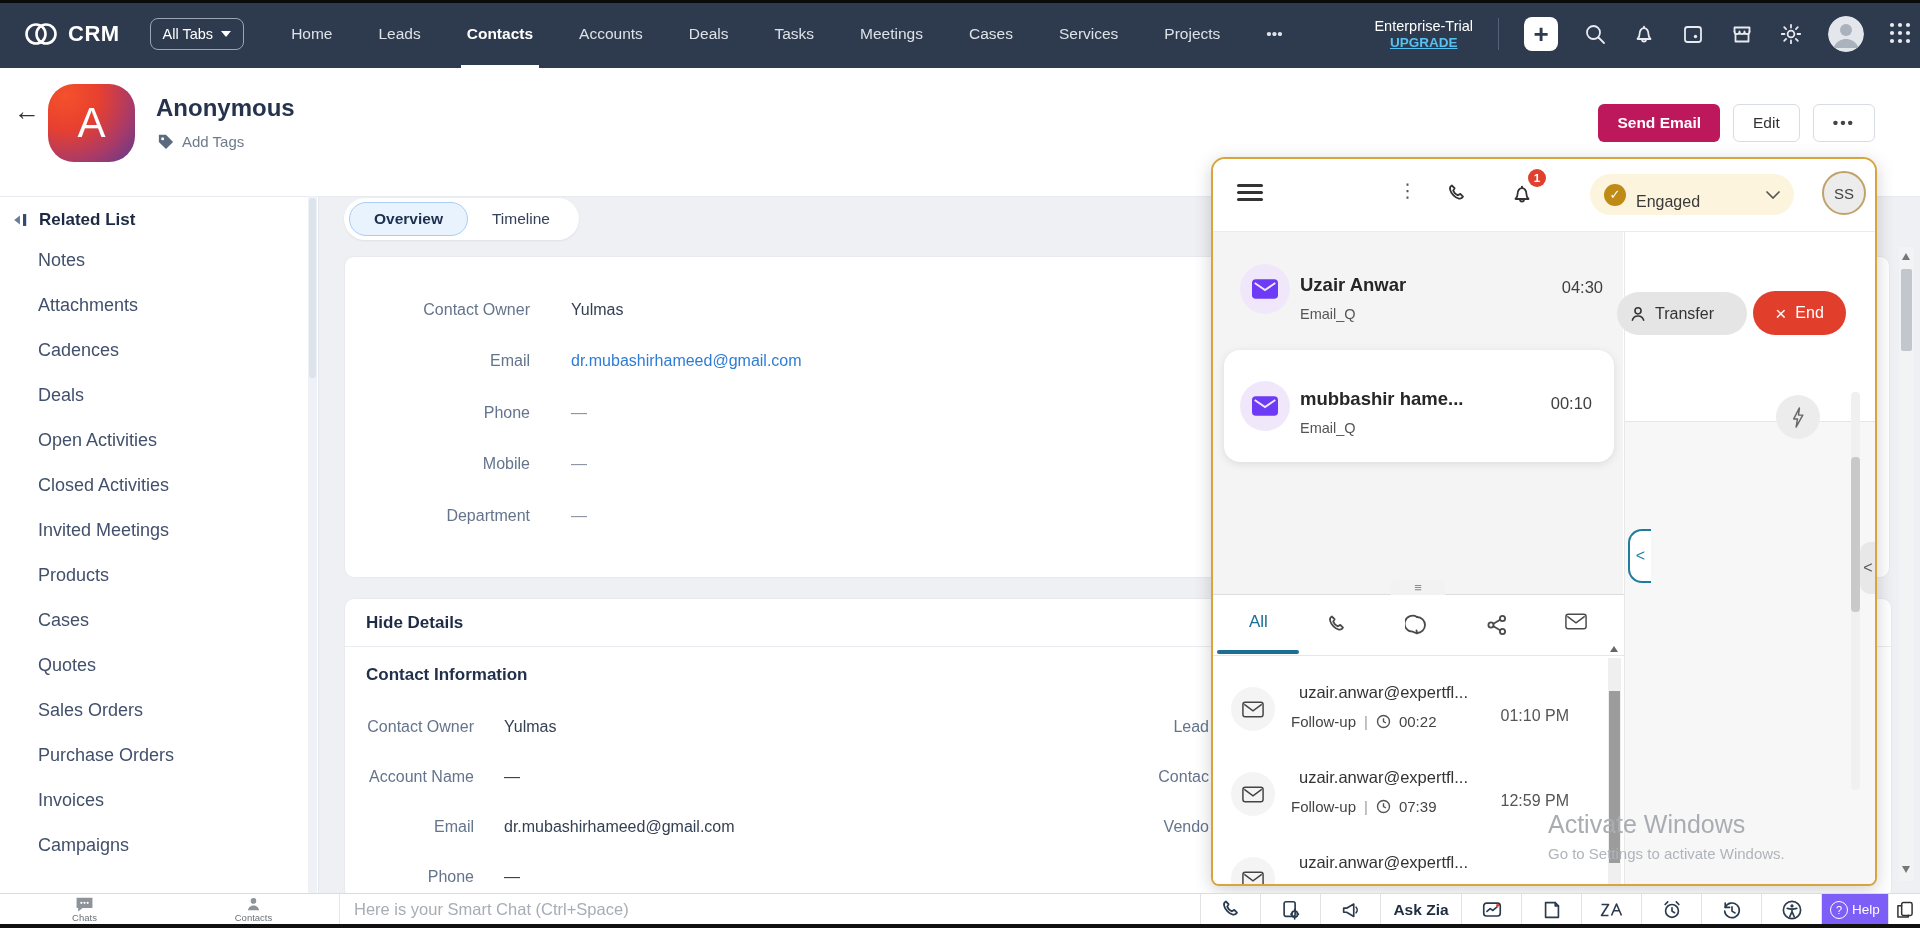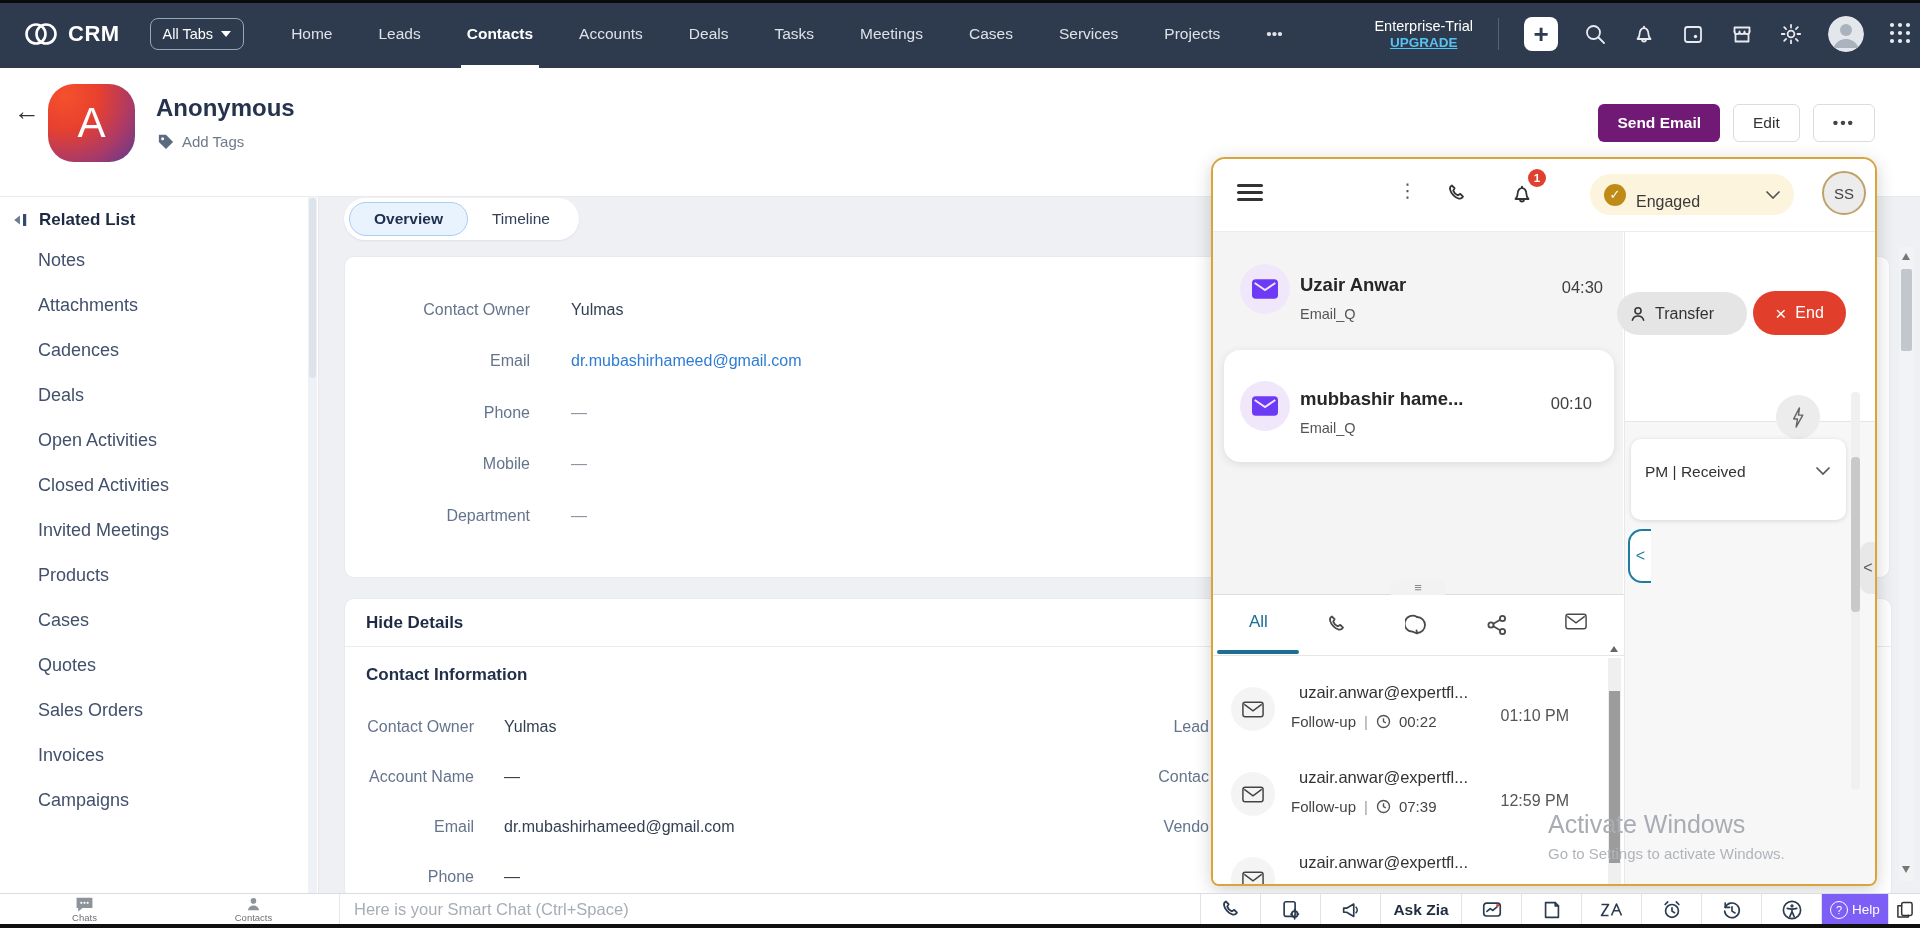--- a/index.html
+++ b/index.html
@@ -34,21 +34,21 @@
   #rec-header{left:0;top:68px;width:1920px;height:128px;background:#fff;border-bottom:1px solid #e7eaef;z-index:5;}
   .back-arrow{left:14px;top:100px;font-size:26px;color:#333;cursor:pointer;line-height:1;position:absolute;top:32px;}
   #rec-header .back-arrow{left:14px;top:30px;}
   .rec-avatar{left:48px;top:16px;width:87px;height:78px;border-radius:26px;
       background:radial-gradient(circle at 20% 15%,#f4512c 0%,#e8402f 35%,#a93a68 70%,#5c3b8f 100%);
       color:#fff;font-size:42px;display:flex;align-items:center;justify-content:center;}
   .rec-title{left:156px;top:26px;font-size:24px;font-weight:bold;color:#26334d;}
   .rec-tags{left:156px;top:64px;display:flex;align-items:center;gap:7px;color:#6f7b8a;font-size:15px;cursor:pointer;}
   .hdr-actions{right:45px;top:36px;display:flex;gap:13px;}
   .btn{border-radius:6px;font-size:15.5px;padding:9px 19px;cursor:pointer;display:flex;align-items:center;}
-  .btn-primary{background:#701a75;color:#fff;font-weight:bold;}
+  .btn-primary{background:#be185d;color:#fff;font-weight:bold;}
   .btn-plain{background:#fff;color:#333;border:1px solid #d8dde3;}
   .btn-dots{letter-spacing:2px;font-weight:bold;color:#444;}
 
   
   #sidebar{left:0;top:196px;width:318px;height:697px;background:#fff;border-right:1px solid #e5e8ee;overflow:hidden;z-index:4;}
   .rl-head{display:flex;align-items:center;gap:10px;padding:14px 0 8px 12px;}
   .rl-title{font-size:17px;font-weight:bold;color:#1c2a44;}
   .rl-item{height:45px;line-height:45px;padding-left:38px;font-size:18px;color:#42506b;cursor:pointer;white-space:nowrap;}
   #sidebar-scroll{left:308px;top:196px;width:9px;height:697px;background:#eef1f5;z-index:5;}
   #sidebar-scroll .thumb{position:absolute;left:1px;top:2px;width:7px;height:180px;background:#dde3ea;border-radius:4px;}
@@ -282,20 +282,21 @@
   <div class="rl-item">Attachments</div>
   <div class="rl-item">Cadences</div>
   <div class="rl-item">Deals</div>
   <div class="rl-item">Open Activities</div>
   <div class="rl-item">Closed Activities</div>
   <div class="rl-item">Invited Meetings</div>
   <div class="rl-item">Products</div>
   <div class="rl-item">Cases</div>
   <div class="rl-item">Quotes</div>
   <div class="rl-item">Sales Orders</div>
+  <div class="rl-item">Purchase Orders</div>
   <div class="rl-item">Invoices</div>
   <div class="rl-item">Campaigns</div>
 </div>
 <div id="sidebar-scroll" class="abs">
     <div class="thumb"></div>
   </div>
 
 <div id="view-tabs" class="abs">
   <span class="vtab active">Overview</span>
   <span class="vtab">Timeline</span>
@@ -426,28 +427,20 @@
         <span>End</span>
       </div>
     </div>
     <div class="bolt-circle">
         <span>
           <svg width="16" height="23" viewBox="0 0 16 24" fill="none" stroke="currentColor" stroke-width="1.5" stroke-linejoin="round">
             <path d="M9.5 2L3.5 13.5h4L6 22l7-12.5H8.5z"></path>
           </svg>
         </span>
       </div>
-    <div class="pm-card">
-      <span class="pm-text">PM | Received</span>
-      <span class="pm-chev">
-          <svg width="14" height="8" viewBox="0 0 14 8" fill="none" stroke="currentColor" stroke-width="1.7" stroke-linecap="round">
-            <path d="M1 1l6 6 6-6"></path>
-          </svg>
-        </span>
-    </div>
     <div class="teal-tab">&lt;</div>
     <div class="inner-scroll">
         <div class="thumb"></div>
       </div>
     <div class="gray-handle">&lt;</div>
   </div>
 
   <div class="email-panel">
     <div class="drag-tab">≡</div>
     <div class="ch-tabs">

